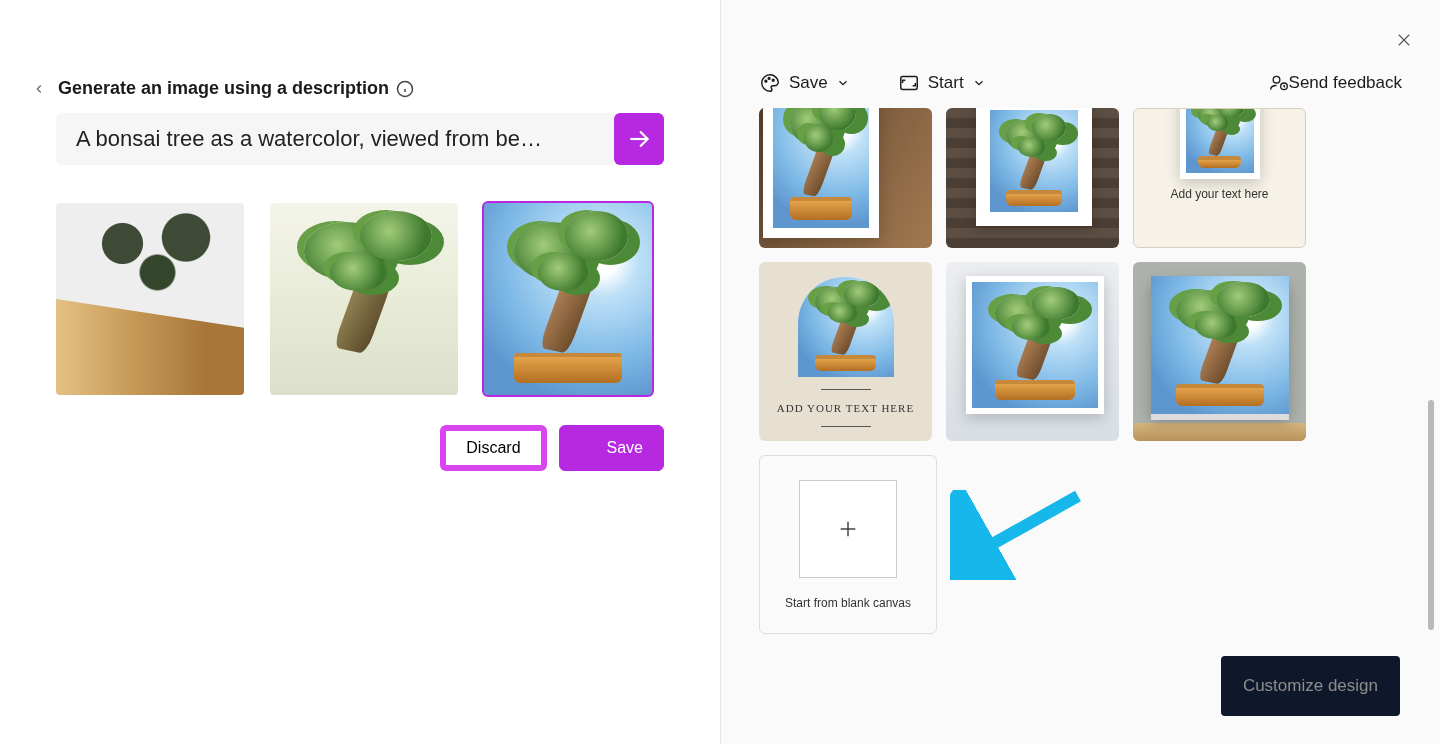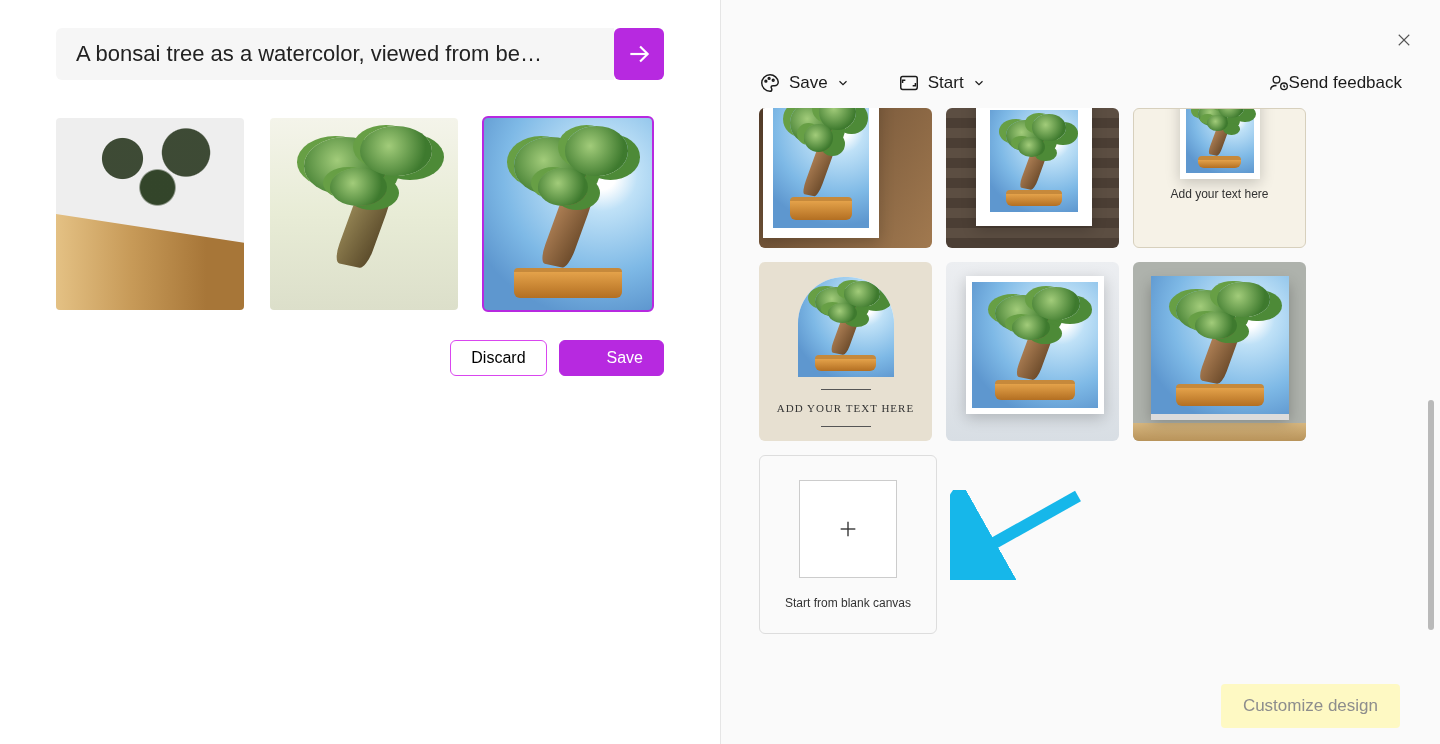--- a/index.html
+++ b/index.html
@@ -73,21 +73,21 @@
     }
     .thumb.selected { outline:3px solid #b729e0; outline-offset:-1px; width:168px; }
     .thumb-inner { width:100%; height:100%; position:relative; }
 
     .action-row {
       display:flex; gap:12px; justify-content:flex-end;
       margin-top:30px;
     }
     .btn {
       border-radius:6px; font-size:16px; padding:8px 20px;
-      cursor:pointer; border:1px solid #d946ef; background:#fff;
+      cursor:pointer; border:6px solid #d946ef; background:#fff;
     }
     .btn-primary {
       background:#b729e0; border:1px solid #b729e0; color:#fff;padding-left:47px;
     }
 
     .top-controls {
       display:flex; align-items:center; gap:48px;
       margin-top: 48px; margin-bottom: 14px;
     }
     .dropdown {
@@ -115,23 +115,23 @@
     .blank-tile {
       width:178px; height:179px; border-radius:6px; border:1px solid #ddd;
       background:#fafafa; display:flex; flex-direction:column;
       align-items:center; justify-content:center; gap:18px; cursor:pointer;
     }
     .blank-inner {
       width:98px; height:98px; background:#fff; border:1px solid #ccc;
       display:flex; align-items:center; justify-content:center;
     }
     .cust-btn {
-      position:absolute; right:40px; bottom:16px;
-      background:#fef9c3; color:#8d8d8d; border:none;
-      font-size:17px; padding:12px 22px; border-radius:4px;
+      position:absolute; right:40px; bottom:28px;
+      background:#0f172a; color:#8d8d8d; border:none;
+      font-size:17px; padding:20px 22px; border-radius:4px;
     }
     .scroll-ind {
       position:absolute; right:6px; top:400px; width:6px; height:230px;
       background:#b9b9b9; border-radius:3px;
     }
     .arrow-annot {
       position:absolute; top:490px; left:950px;
       pointer-events:none;
     }
 
@@ -189,20 +189,35 @@
       position:absolute; background:#fff;
       box-shadow: 0 4px 14px rgba(0,0,0,.2);
     }
 
     svg { display:block; }
   </style>
 </head>
 <body>
 
 <div class="left-panel">
+  <div class="header-row">
+    <span class="chev">
+      <svg width="14" height="14" viewBox="0 0 24 24" fill="none" stroke="currentColor" stroke-width="2">
+          <polyline points="15 18 9 12 15 6"></polyline>
+        </svg>
+    </span>
+    <span>Generate an image using a description</span>
+    <span class="info">
+      <svg width="18" height="18" viewBox="0 0 24 24" fill="none" stroke="currentColor" stroke-width="2">
+          <circle cx="12" cy="12" r="10"></circle>
+          <line x1="12" y1="8" x2="12" y2="8"></line>
+          <line x1="12" y1="12" x2="12" y2="16"></line>
+        </svg>
+    </span>
+  </div>
 
   <div class="prompt-row">
     <input class="prompt-input" value="A bonsai tree as a watercolor, viewed from be…" style="">
     <button class="go-btn">
       <svg width="26" height="26" viewBox="0 0 24 24" fill="none" stroke="currentColor" stroke-width="2">
           <line x1="4" y1="12" x2="20" y2="12"></line>
           <polyline points="13 5 20 12 13 19"></polyline>
         </svg>
     </button>
   </div>

